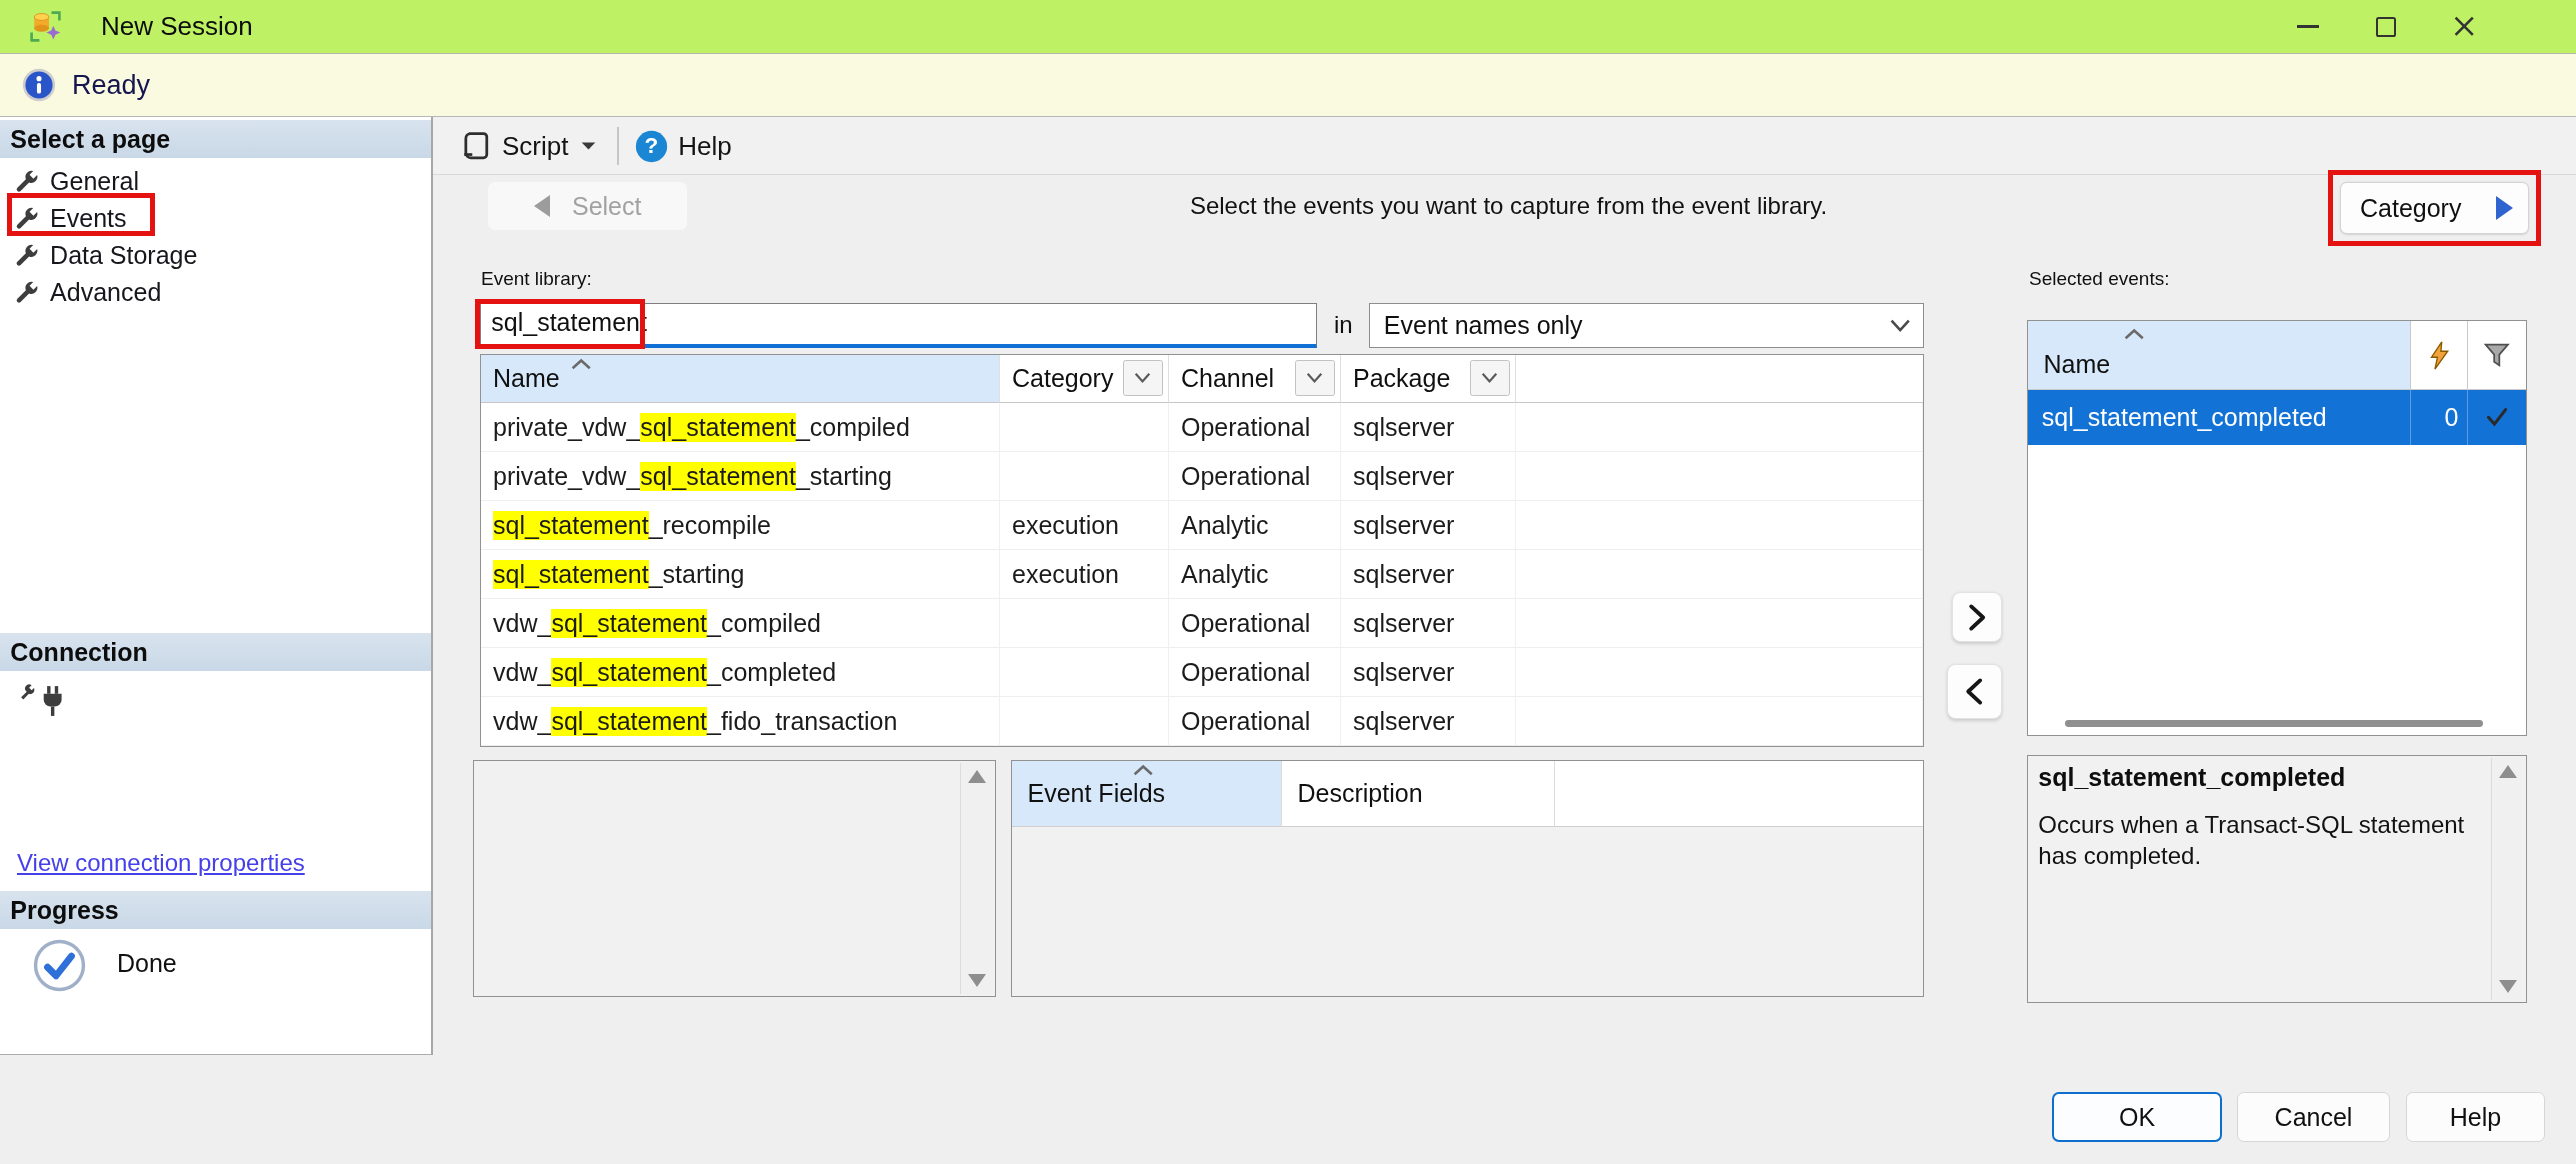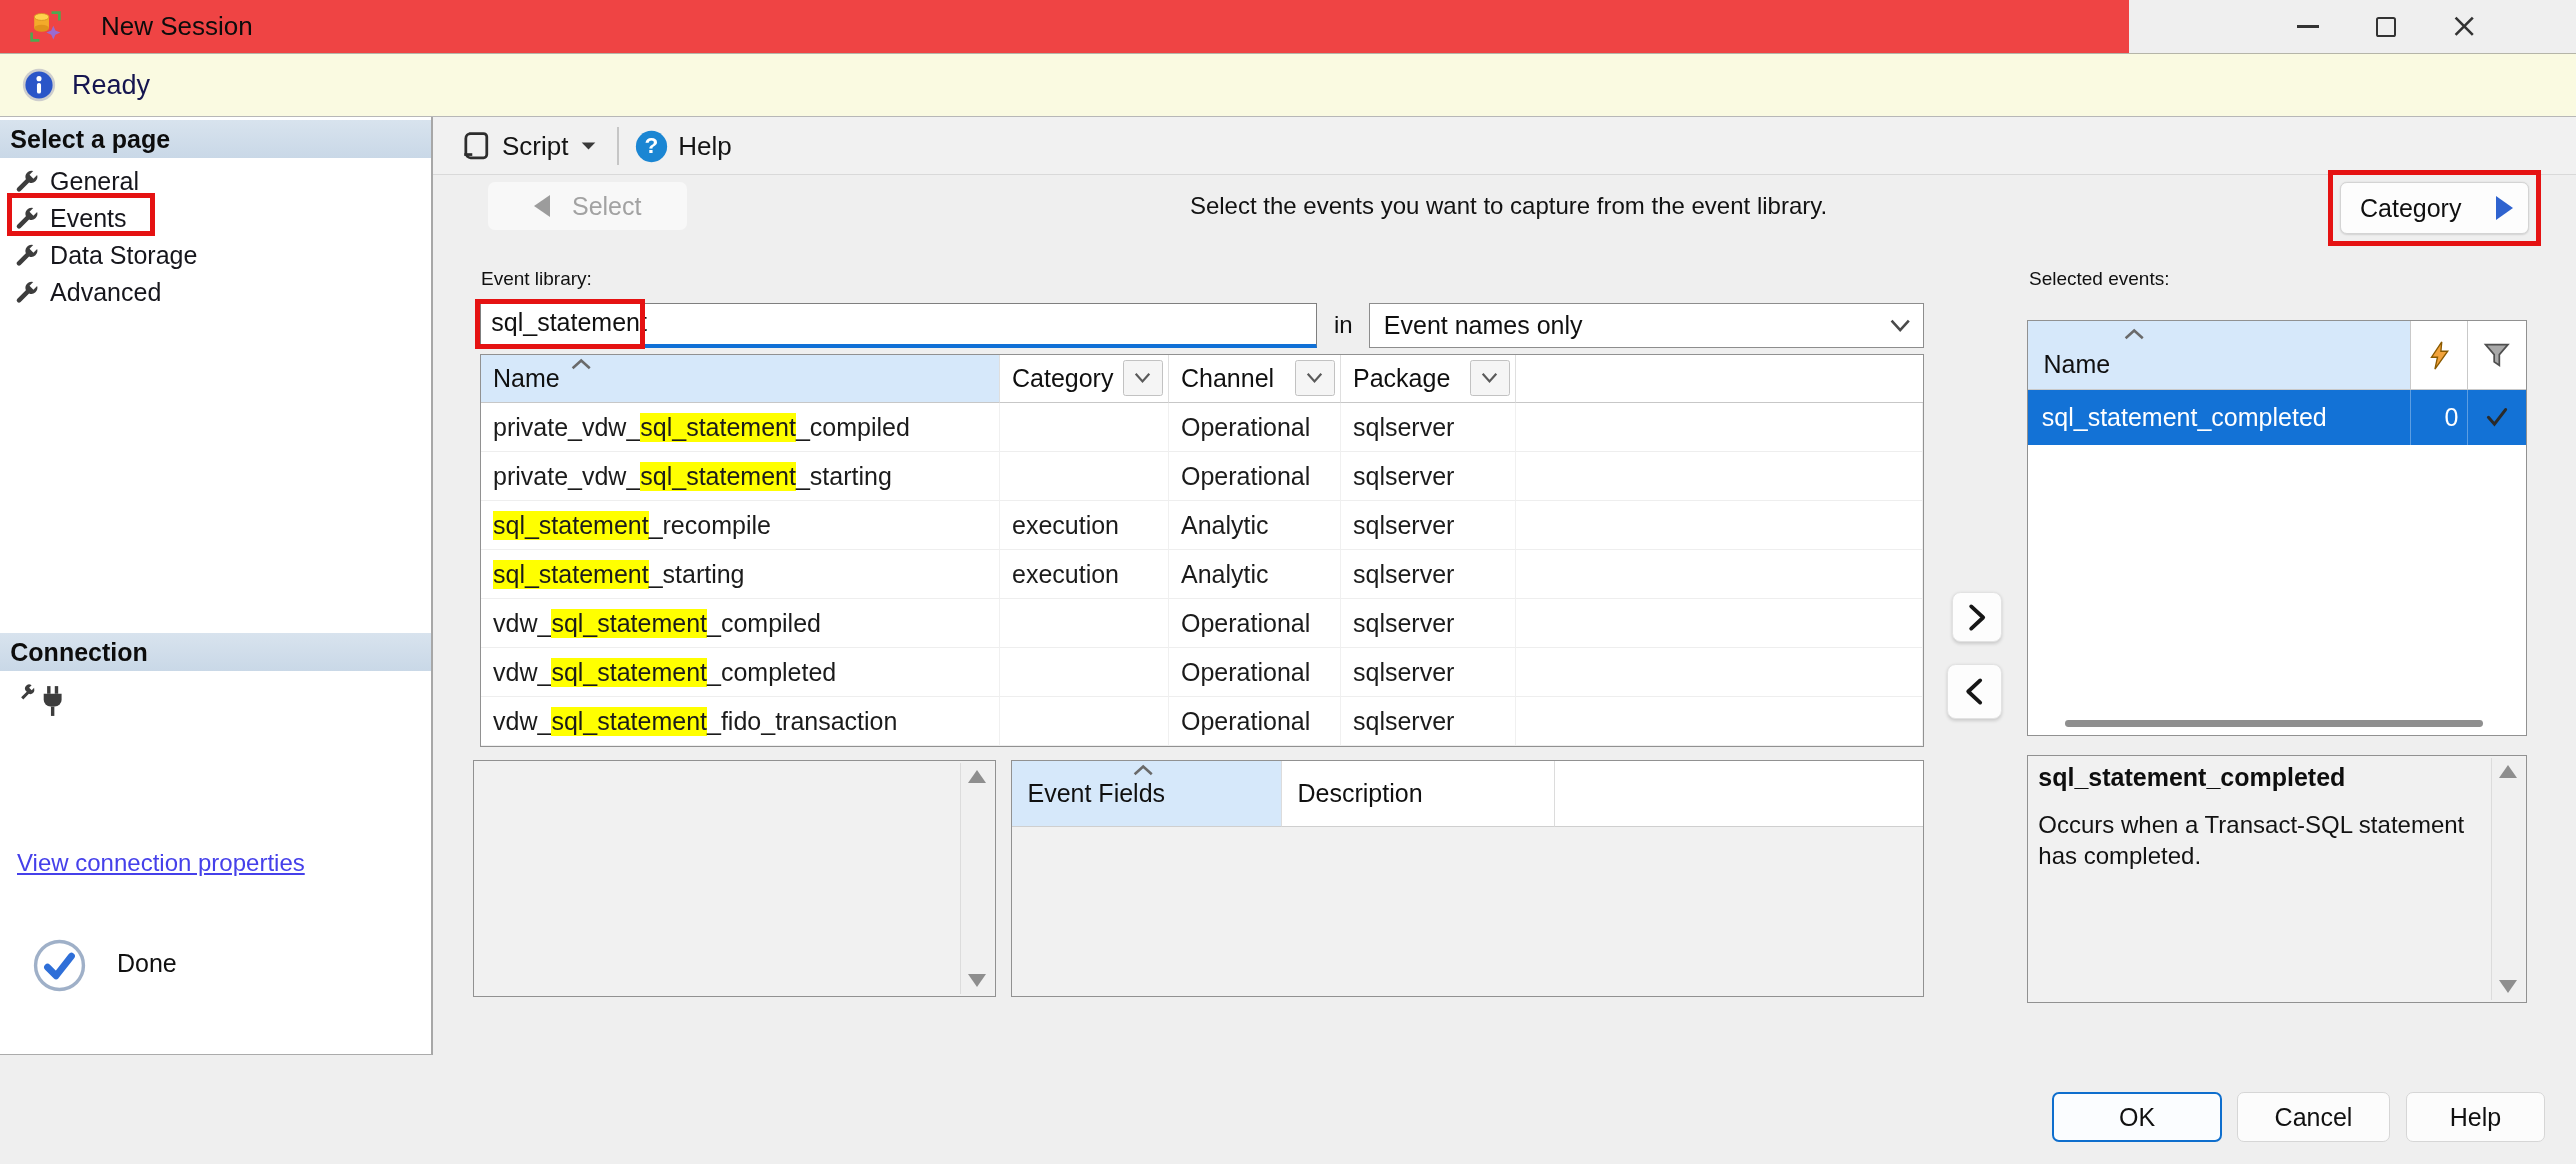--- a/index.html
+++ b/index.html
@@ -1,21 +1,21 @@
 <!DOCTYPE html>
 <html style="font-size:13.8px"><head>
 <meta charset="utf-8">
 <style>
   * { margin:0; padding:0; box-sizing:border-box; }
   body { font-family:"Liberation Sans", sans-serif; background:#dcdcdc; }
   .screen { position:relative; width:2576px; height:1164px; background:#efefef; overflow:hidden; color:#141414; }
   .abs { position:absolute; }
 
   
-  .titlebar { left:0; top:0; width:2129px; height:53px; background:#ef4444; }
+  .titlebar { left:0; top:0; width:2576px; height:53px; background:#bef264; }
   .title-text { left:101px; top:0; height:53px; line-height:53px; font-size:26px; color:#0c0c0c; }
   .winbtn { width:40px; height:38px; top:7.7px; display:flex; align-items:center; justify-content:center; cursor:default; }
 
   
   .statusbar { left:0; top:53px; width:2576px; height:64px; background:#fafae1; border-top:1.7px solid #b5b5a8; border-bottom:1.7px solid #b7b7b7; }
   .status-text { left:72px; top:53px; height:64px; line-height:64px; font-size:27px; color:#151550; }
 
   
   .sidebar { left:0; top:117px; width:433px; height:938px; background:#ffffff; border-right:2.6px solid #a7a7a7; border-bottom:1.7px solid #ababab; }
   .side-header { left:0; width:431px; height:38px; background:linear-gradient(#d8e3ee,#c9d8e7); font-weight:bold; font-size:25px; color:#0d0d0d; line-height:38px; padding-left:10.3px; }
@@ -156,20 +156,21 @@
   <div class="abs side-header" style="top:633px">Connection</div>
   <svg class="abs" style="left:19px;top:684px" width="46" height="40" viewBox="0 0 54 46">
     <path d="M17.8 5.4a4.7 4.7 0 0 1-6.2 5.7L5 17.7 2.5 15.2l6.6-6.6A4.7 4.7 0 0 1 14.8.9l-2.9 2.9 3 3 2.9-2.9z" fill="#3d3d3d"></path>
     <rect x="33" y="2" width="4" height="9" fill="#3d3d3d"></rect>
     <rect x="42" y="2" width="4" height="9" fill="#3d3d3d"></rect>
     <path d="M29 11 h21 v7 a8 8 0 0 1-8 8 h-5 a8 8 0 0 1-8-8 Z" fill="#3d3d3d"></path>
     <rect x="37.5" y="26" width="4" height="11" fill="#3d3d3d"></rect>
   </svg>
   <div class="abs link" style="left:17px;top:849px">View connection properties</div>
 
+  <div class="abs side-header" style="top:891px">Progress</div>
   <svg class="abs" style="left:33px;top:939px" width="53" height="53" viewBox="0 0 62 62">
     <circle cx="31" cy="31" r="28" fill="#ffffff" stroke="#9fb0c8" stroke-width="4"></circle>
     <path d="M17 33 l10 10 L45 20" stroke="#2f6fd8" stroke-width="8" fill="none" stroke-linecap="round" stroke-linejoin="round"></path>
   </svg>
   <div class="abs" style="left:117px;top:949px;font-size:25px;color:#101010">Done</div>
 
   <div class="abs toolbar"></div>
   <div class="abs" style="left:461px;top:117px;height:58px;display:flex;align-items:center;gap:12px;cursor:pointer">
     <svg width="29" height="33" viewBox="0 0 36 40">
       <path d="M10 4 h18 a4 4 0 0 1 4 4 v22 a4 4 0 0 1-4 4 H12 a6 6 0 0 1-6-6 V10 a6 6 0 0 1 6-6 Z" fill="none" stroke="#2e2e2e" stroke-width="3.4"></path>

